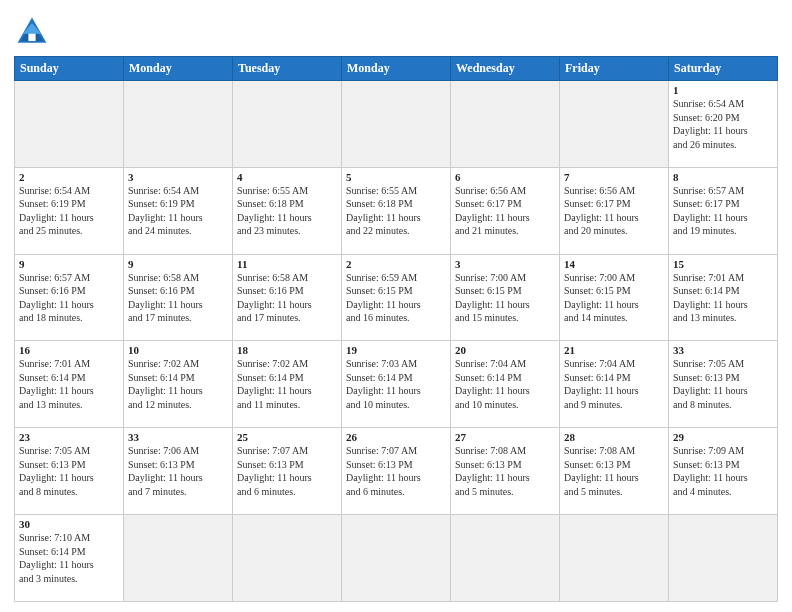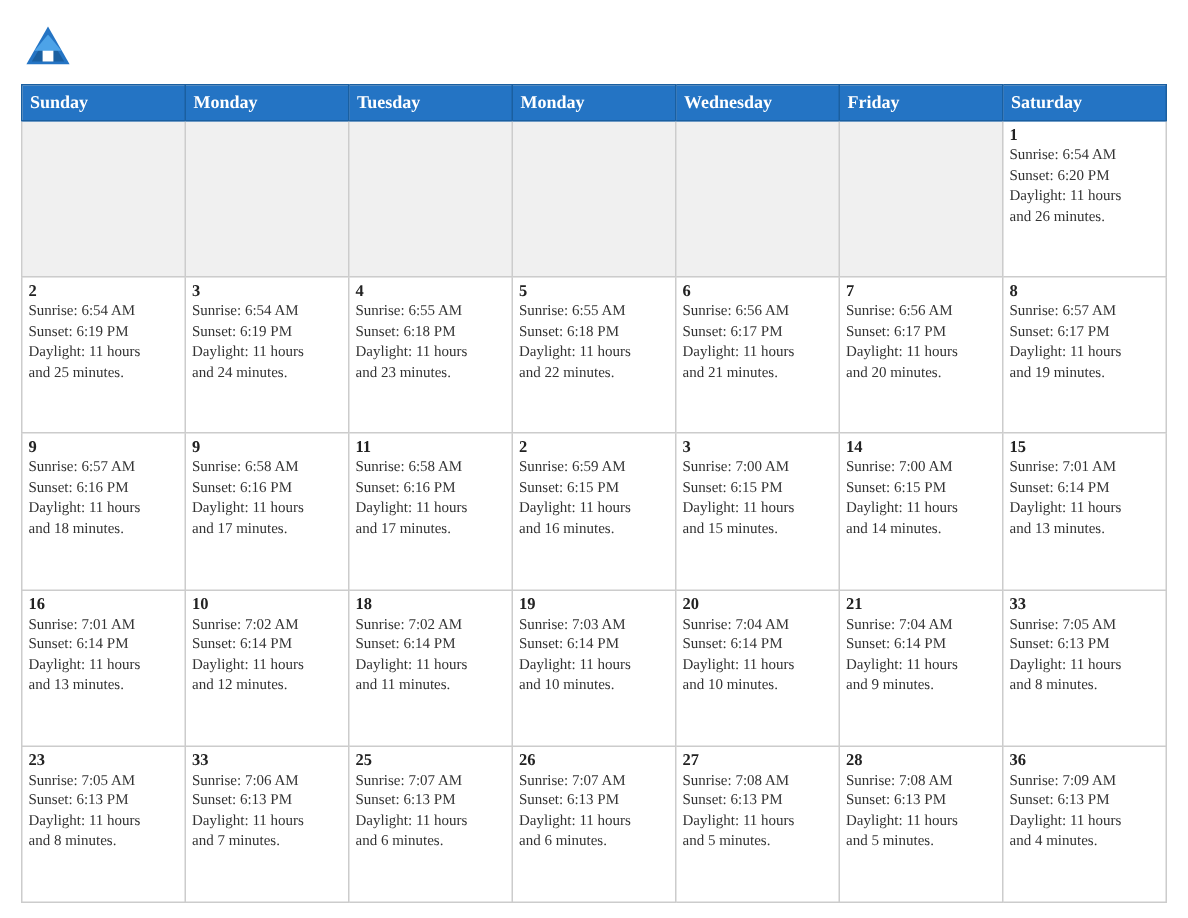--- a/index.html
+++ b/index.html
@@ -257,19 +257,31 @@
           </td>
           <td>
             <span class="day-num">27</span>
             <div class="day-info">Sunrise: 7:08 AM<br>Sunset: 6:13 PM<br>Daylight: 11 hours<br>and 5 minutes.</div>
           </td>
           <td>
             <span class="day-num">28</span>
             <div class="day-info">Sunrise: 7:08 AM<br>Sunset: 6:13 PM<br>Daylight: 11 hours<br>and 5 minutes.</div>
           </td>
           <td>
-            <span class="day-num">36</span>
+            <span class="day-num">29</span>
             <div class="day-info">Sunrise: 7:09 AM<br>Sunset: 6:13 PM<br>Daylight: 11 hours<br>and 4 minutes.</div>
           </td>
+        </tr>
+        <tr>
+          <td class="last-row">
+            <span class="day-num">30</span>
+            <div class="day-info">Sunrise: 7:10 AM<br>Sunset: 6:14 PM<br>Daylight: 11 hours<br>and 3 minutes.</div>
+          </td>
+          <td class="last-row empty"></td>
+          <td class="last-row empty"></td>
+          <td class="last-row empty"></td>
+          <td class="last-row empty"></td>
+          <td class="last-row empty"></td>
+          <td class="last-row empty"></td>
         </tr>
       </tbody>
   </table>
 </div>
 
 </body></html>

